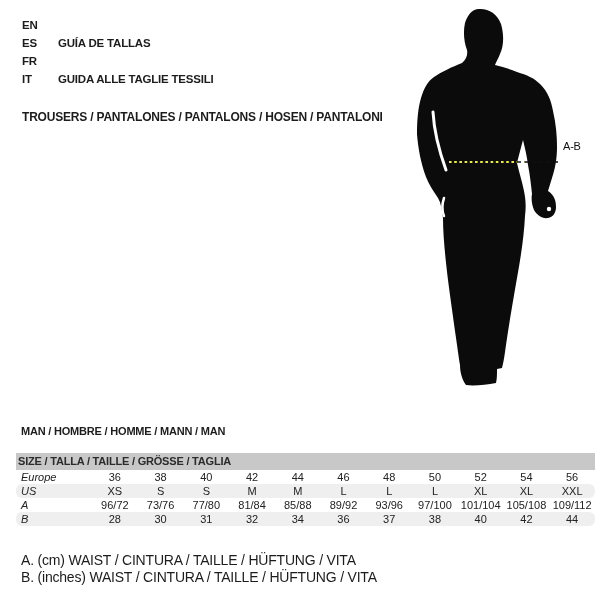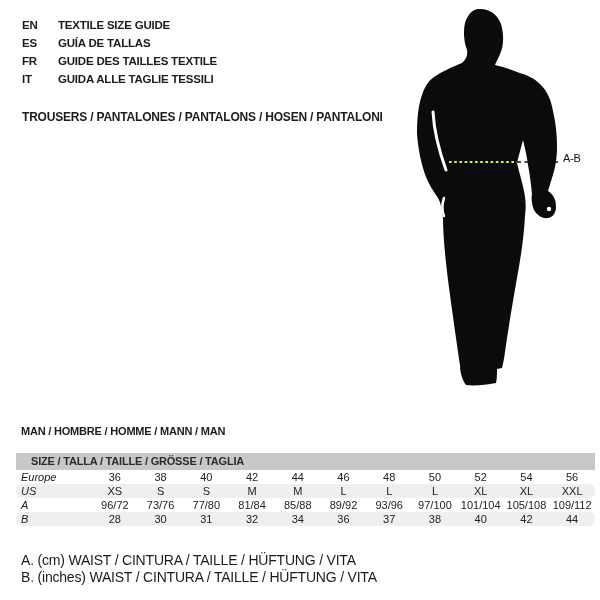--- a/index.html
+++ b/index.html
@@ -8,54 +8,52 @@
   .canvas { position:absolute; left:0; top:0; width:600px; height:600px; background:#fff; }
 
   
   .lang-block { position:absolute; left:22px; top:16px; }
   .lang-row { display:flex; height:18px; line-height:18px; font-size:11.5px; font-weight:bold; letter-spacing:-0.2px; }
   .lang-code { width:36px; }
   .category { position:absolute; left:22px; top:110px; font-size:12px; font-weight:bold; letter-spacing:-0.2px; }
 
   
   .figure-svg { position:absolute; left:0; top:0; width:600px; height:600px; }
-  .ab-label { position:absolute; left:563px; top:152px; font-size:11px; line-height:12px; color:#111; letter-spacing:-0.2px; }
+  .ab-label { position:absolute; left:563px; top:140px; font-size:11px; line-height:12px; color:#111; letter-spacing:-0.2px; }
 
   
   .section-title { position:absolute; left:21px; top:425px; font-size:11px; font-weight:bold; letter-spacing:-0.2px;text-align:right; }
 
   
   .size-table { position:absolute; left:16px; top:453px; width:579px; }
-  .t-header { height:17px; line-height:17px; background:#c8c8c8; font-size:11px; font-weight:bold; color:#2b2b2b; padding-left:15px; letter-spacing:-0.2px; }
+  .t-header { height:17px; line-height:17px; background:#c8c8c8; font-size:11px; font-weight:bold; color:#2b2b2b; padding-left:2px; letter-spacing:-0.2px; }
   .t-row { display:grid; grid-template-columns:76px repeat(11, 1fr); height:14px; line-height:14px; font-size:11px; color:#222; }
   .t-row.stripe { background:#efefef;border-radius:6px; }
   .t-row .lbl { text-align:left; padding-left:5px;font-style:italic; }
   .t-row .cell { text-align:center; }
 
   
   .notes { position:absolute; left:21px; top:552px; }
   .note-line { height:17px; line-height:17px; font-size:14px; font-weight:normal; letter-spacing:-0.2px; }
 </style>
 </head>
 <body>
 
 <div class="canvas">
 
   <div class="lang-block">
     <div class="lang-row">
       <span class="lang-code">EN</span>
-      <span class="lang-text">TEXTILE SIZE GUIDE</span>
     </div>
     <div class="lang-row">
       <span class="lang-code">ES</span>
       <span class="lang-text">GUÍA DE TALLAS</span>
     </div>
     <div class="lang-row">
       <span class="lang-code">FR</span>
-      <span class="lang-text">GUIDE DES TAILLES TEXTILE</span>
     </div>
     <div class="lang-row">
       <span class="lang-code">IT</span>
       <span class="lang-text">GUIDA ALLE TAGLIE TESSILI</span>
     </div>
   </div>
 
   <div class="category">TROUSERS / PANTALONES / PANTALONS / HOSEN / PANTALONI</div>
 
   <svg class="figure-svg" viewBox="0 0 600 600" xmlns="http://www.w3.org/2000/svg" aria-hidden="true">

